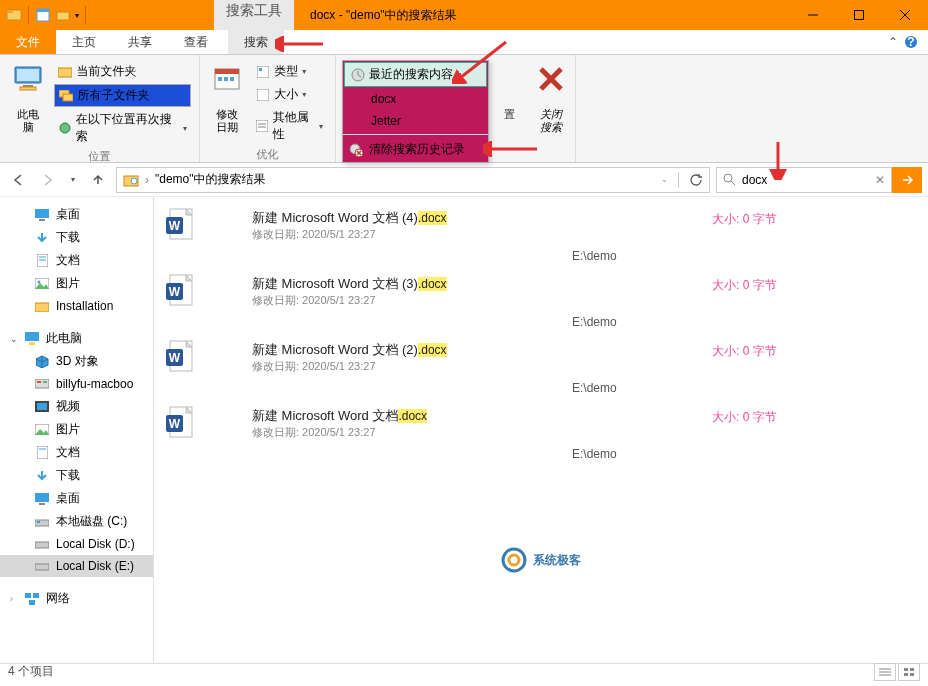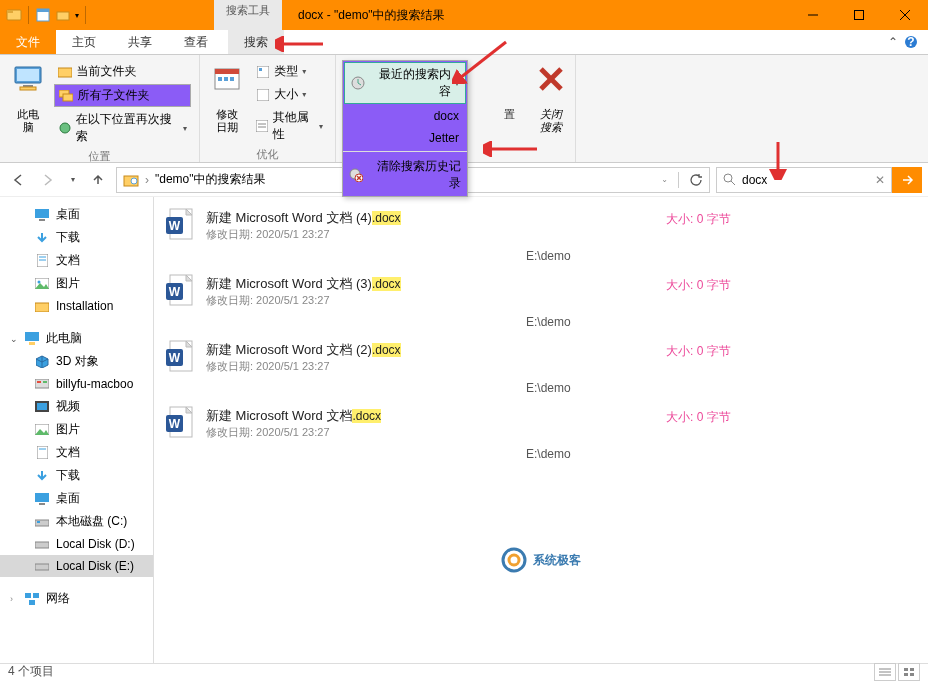--- a/index.html
+++ b/index.html
@@ -4,21 +4,21 @@
 <style>
 * { margin: 0; padding: 0; box-sizing: border-box; font-family: "Microsoft YaHei", "Segoe UI", sans-serif; font-size: 12px; }
 body { width: 928px; height: 686px; background: #fff; overflow: hidden; position: relative; }
 
 
 .title-bar { height: 30px; background: #ff8c00; display: flex; align-items: center; }
 .title-icons { display: flex; align-items: center; gap: 4px; padding: 0 6px; }
 .title-icons .ico { width: 16px; height: 16px; display: inline-flex; align-items: center; justify-content: center; }
 .qat-divider { width: 1px; height: 18px; background: rgba(0,0,0,.25); margin: 0 2px; }
 .title-tool-tab { background: #e9e9e9; padding: 4px 12px 0; height: 30px; margin-left: 120px; text-align: center; position: relative; }
-.title-tool-tab .tline { font-size: 11px; color: #555; text-align: left; line-height: 12px; }
+.title-tool-tab .tline { font-size: 14px; color: #555; text-align: left; line-height: 12px; }
 .title-text { flex: 1; text-align: left; padding-left: 16px; color: #000; }
 .win-ctrl { display: flex; }
 .win-btn { width: 46px; height: 30px; display: flex; align-items: center; justify-content: center; color: #000; }
 
 
 .tab-row { height: 25px; background: #fff; display: flex; align-items: stretch; border-bottom: 1px solid #ccc; position: relative; }
 .tab { padding: 0 16px; line-height: 25px; color: #333; }
 .tab.file { background: #ff8c00; color: #fff; }
 .tab.selected { background: #e9e9e9; }
 .help-icon { margin-left: auto; display: flex; align-items: center; padding: 0 10px; gap: 6px; }
@@ -26,26 +26,26 @@
 
 .ribbon { background: #f5f5f5; border-bottom: 1px solid #ccc; display: flex; height: 108px; }
 .group { border-right: 1px solid #ddd; padding: 4px 8px 2px; display: flex; flex-direction: column; position: relative; }
 .group-label { text-align: center; font-size: 11px; color: #777; padding-top: 2px; }
 .group-body { flex: 1; display: flex; align-items: flex-start; gap: 6px; }
 .big-btn { width: 42px; display: flex; flex-direction: column; align-items: center; padding-top: 4px; gap: 13px; }
 .big-btn .ic { width: 32px; height: 32px; display: flex; align-items: center; justify-content: center; }
 .big-btn .lbl { font-size: 11px; text-align: center; line-height: 13px; }
 .stack { display: flex; flex-direction: column; gap: 2px; padding-top: 2px; }
 .stack-item { display: flex; align-items: center; gap: 4px; padding: 2px 4px; }
-.stack-item.boxed { border: 1px solid #aaa; background: #8b5cf6; }
+.stack-item.boxed { border: 1px solid #aaa; background: #1d4ed8; }
 .stack-item .si { width: 14px; height: 14px; display: inline-flex; align-items: center; justify-content: center; }
 .chev { font-size: 8px; color: #555; }
 
 
-.dropdown { position: absolute; top: 60px; left: 342px; width: 126px; background: #8b5cf6; border: 1px solid #aaa; box-shadow: 2px 2px 5px rgba(0,0,0,.2); z-index: 20; text-align: right; }
+.dropdown { position: absolute; top: 60px; left: 342px; width: 147px; background: #be185d; border: 1px solid #aaa; box-shadow: 2px 2px 5px rgba(0,0,0,.2); z-index: 20; }
 .dd-head { display: flex; align-items: center; gap: 4px; padding: 3px 6px; border: 1px solid #3a9; background: #d8efe8; margin: 1px; }
 .dd-item { padding: 4px 8px 4px 28px; }
 .dd-sep { height: 1px; background: #ddd; margin: 2px 0; }
 .dd-clear { display: flex; align-items: center; gap: 6px; padding: 4px 6px; }
 
 
 .arrow { position: absolute; z-index: 30; }
 .arrow svg { display: block; }
 
 
@@ -69,21 +69,21 @@
 
 .content { flex: 1; overflow: auto; padding: 6px 0; position: relative; }
 .row { display: flex; align-items: flex-start; padding: 6px 10px; gap: 10px; }
 .row .ricon { width: 32px; height: 32px; display:flex; align-items:center; justify-content:center; }
 .row .rmain { display: flex; flex-direction: column; }
 .row .rname { font-size: 13px; color: #222; }
 .row .rname .hl { background: #ffef6d; }
 .row .rmeta { color: #888; font-size: 11px; }
 .row .rpath { width: 130px; color: #555; padding-top: 2px; margin-top: 38px; }
 .row .rsize { color: #ec4899; padding-top: 2px; }
-.rmain-wrap { width:310px; }
+.rmain-wrap { width:310px;margin-left:46px; }
 
 .watermark { position: absolute; left: 50%; top: 350px; transform: translateX(-50%); display:flex; align-items:center; gap:6px; color:#3b7bb0; font-size:20px; font-weight:bold; }
 
 
 .status-bar { height: 16px; border-top: 1px solid #ddd; display: flex; align-items: center; padding: 0 8px; color: #555; font-size: 11px; }
 .status-right { margin-left: auto; display: flex; gap: 2px; }
 .view-btn { width: 22px; height: 18px; border: 1px solid #ccc; display:flex; align-items:center; justify-content:center; }
 
 
 svg { display: block; }

